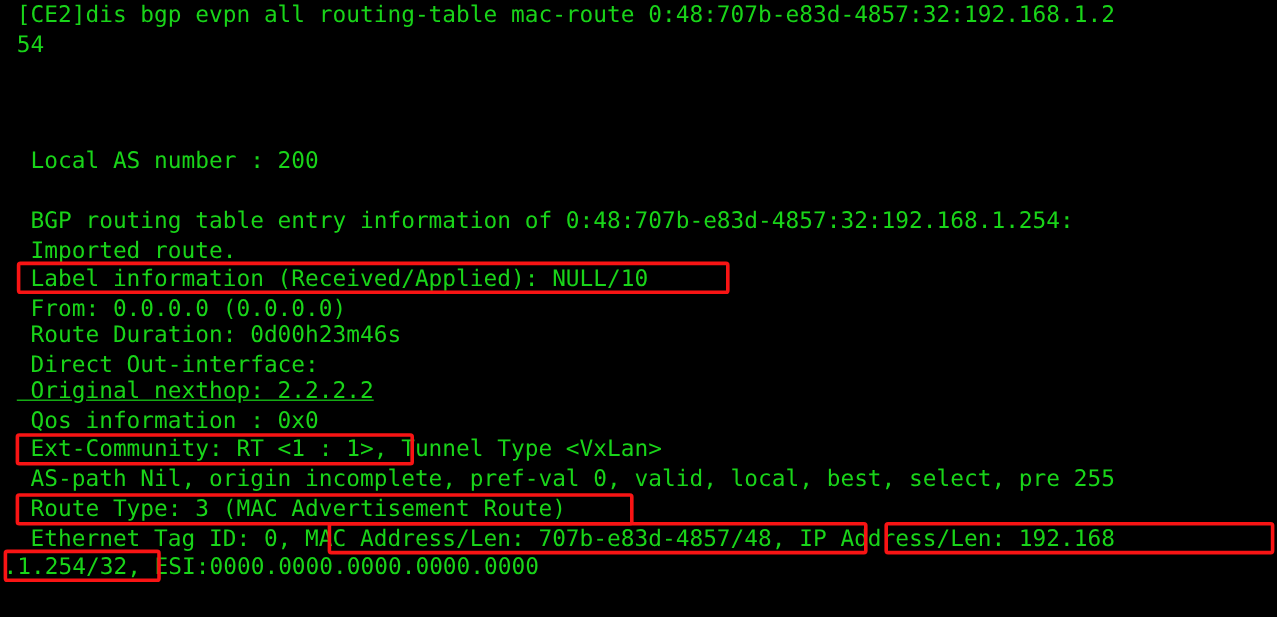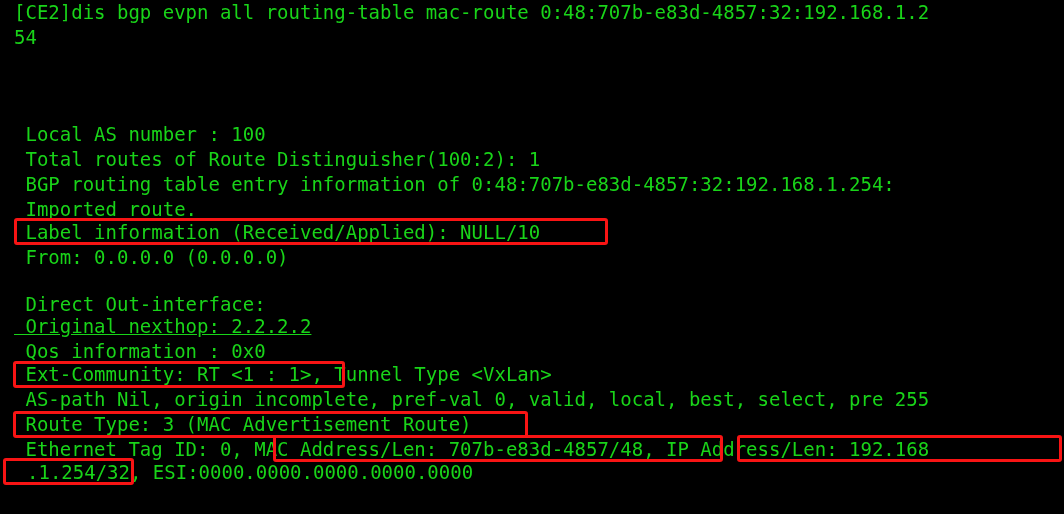--- a/index.html
+++ b/index.html
@@ -50,34 +50,34 @@
 </style>
 </head>
 <body>
 
 <div id="terminal">
 
   <div class="line" style="top:0px;">[CE2]dis bgp evpn all routing-table mac-route 0:48:707b-e83d-4857:32:192.168.1.2</div>
   <div class="line" style="top:25px;">54</div>
   <div class="line" style="top:50px;"></div>
   <div class="line" style="top:75px;"></div>
-  <div class="line" style="top:122px;"> Local AS number : 100</div>
-  <div class="line" style="top:147px;"> Total routes of Route Distinguisher(100:2): 1</div>
+  <div class="line" style="top:122px;"> Local AS number : 200</div>
   <div class="line" style="top:172px;"> BGP routing table entry information of 0:48:707b-e83d-4857:32:192.168.1.254:</div>
   <div class="line" style="top:197px;"> Imported route.</div>
   <div class="line" style="top:220px;"> Label information (Received/Applied): NULL/10</div>
   <div class="line" style="top:245px;"> From: 0.0.0.0 (0.0.0.0)</div>
+  <div class="line" style="top:267px;"> Route Duration: 0d00h23m46s</div>
   <div class="line" style="top:292px;"> Direct Out-interface:</div>
   <div class="line" style="top:314px;text-decoration:underline;"> Original nexthop: 2.2.2.2</div>
   <div class="line" style="top:339px;"> Qos information : 0x0</div>
   <div class="line" style="top:362px;"> Ext-Community: RT &lt;1 : 1&gt;, Tunnel Type &lt;VxLan&gt;</div>
   <div class="line" style="top:387px;"> AS-path Nil, origin incomplete, pref-val 0, valid, local, best, select, pre 255</div>
   <div class="line" style="top:412px;"> Route Type: 3 (MAC Advertisement Route)</div>
   <div class="line" style="top:437px;"> Ethernet Tag ID: 0, MAC Address/Len: 707b-e83d-4857/48, IP Address/Len: 192.168</div>
-  <div class="line" style="top:460px;left:3px;padding-left:24px;">.1.254/32, ESI:0000.0000.0000.0000.0000</div>
+  <div class="line" style="top:460px;left:3px;">.1.254/32, ESI:0000.0000.0000.0000.0000</div>
   <div class="line" style="top:513px;"> Not advertised to any peer yet</div>
 
   <div class="hl" style="left:14px;  top:218px; width:594px; height:27px;"></div>
   <div class="hl" style="left:13px;  top:361px; width:332px; height:27px;"></div>
   <div class="hl" style="left:13px;  top:411px; width:515px; height:27px;"></div>
   <div class="hl" style="left:273px; top:435px; width:450px; height:27px;"></div>
   <div class="hl" style="left:737px; top:435px; width:325px; height:27px;"></div>
   <div class="hl" style="left:3px;   top:458px; width:131px; height:27px;"></div>
 
 </div>

